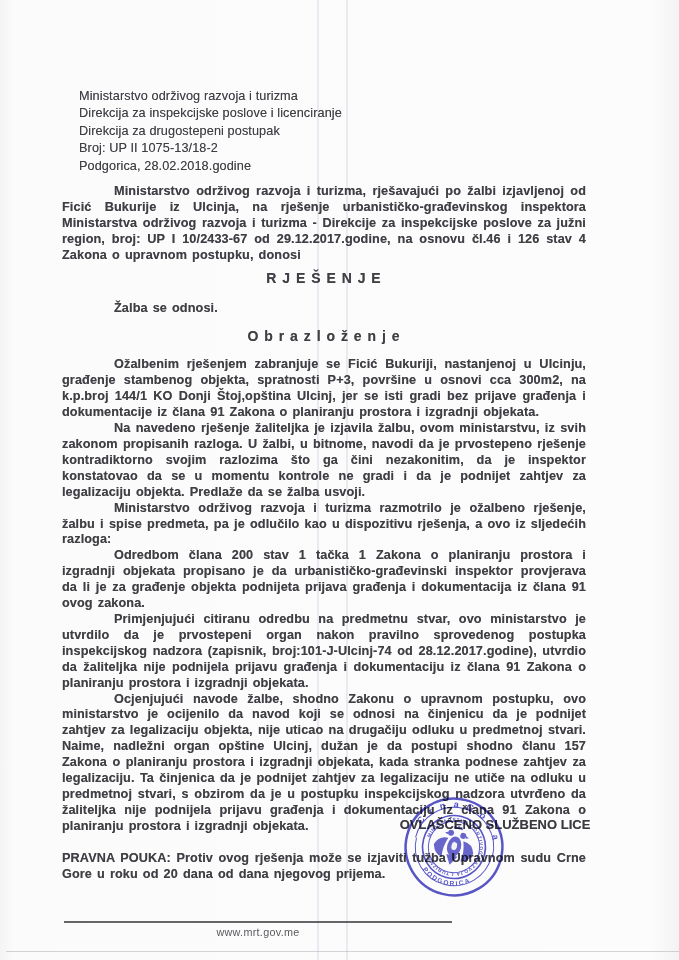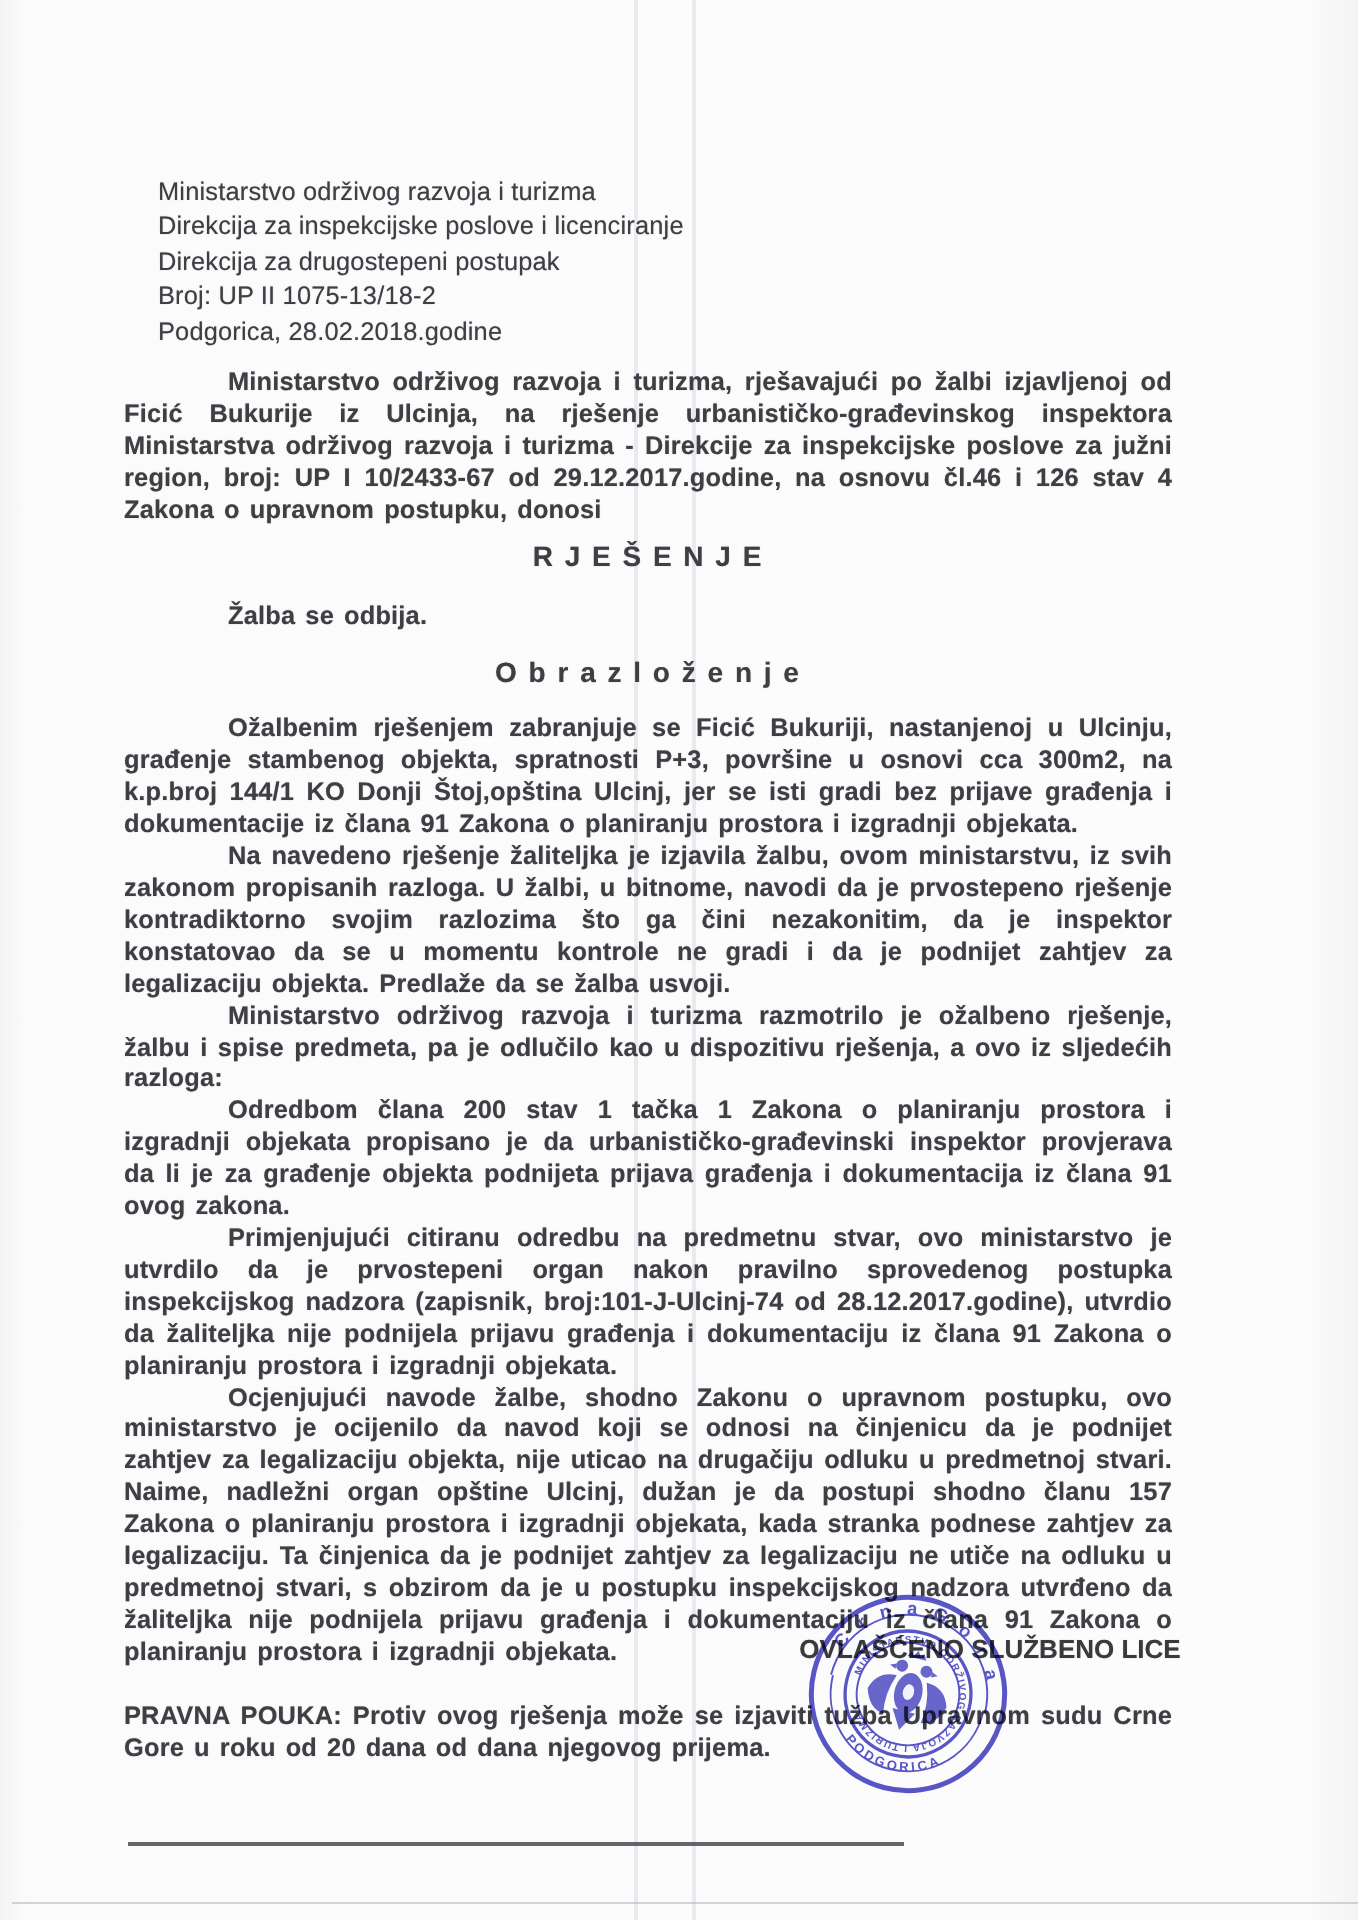--- a/index.html
+++ b/index.html
@@ -67,21 +67,21 @@
       <div>Direkcija za drugostepeni postupak</div>
       <div>Broj: UP II 1075-13/18-2</div>
       <div>Podgorica, 28.02.2018.godine</div>
     </div>
 
     <div class="body-text">
       <p class="indent intro">Ministarstvo održivog razvoja i turizma, rješavajući po žalbi izjavljenoj od Ficić Bukurije iz Ulcinja, na rješenje urbanističko-građevinskog inspektora Ministarstva održivog razvoja i turizma - Direkcije za inspekcijske poslove za južni region, broj: UP I 10/2433-67 od 29.12.2017.godine, na osnovu čl.46 i 126 stav 4 Zakona o upravnom postupku, donosi</p>
 
       <div class="doc-title">R J E Š E N J E</div>
 
-      <p class="indent disposition">Žalba se odbija.</p>
+      <p class="indent disposition">Žalba se odnosi.</p>
 
       <div class="doc-title expl-title">O b r a z l o ž e n j e</div>
 
       <p class="indent">Ožalbenim rješenjem zabranjuje se Ficić Bukuriji, nastanjenoj u Ulcinju, građenje stambenog objekta, spratnosti P+3, površine u osnovi cca 300m2, na k.p.broj 144/1 KO Donji Štoj,opština Ulcinj, jer se isti gradi bez prijave građenja i dokumentacije iz člana 91 Zakona o planiranju prostora i izgradnji objekata.</p>
       <p class="indent">Na navedeno rješenje žaliteljka je izjavila žalbu, ovom ministarstvu, iz svih zakonom propisanih razloga. U žalbi, u bitnome, navodi da je prvostepeno rješenje kontradiktorno svojim razlozima što ga čini nezakonitim, da je inspektor konstatovao da se u momentu kontrole ne gradi i da je podnijet zahtjev za legalizaciju objekta. Predlaže da se žalba usvoji.</p>
       <p class="indent">Ministarstvo održivog razvoja i turizma razmotrilo je ožalbeno rješenje, žalbu i spise predmeta, pa je odlučilo kao u dispozitivu rješenja, a ovo iz sljedećih razloga:</p>
       <p class="indent">Odredbom člana 200 stav 1 tačka 1 Zakona o planiranju prostora i izgradnji objekata propisano je da urbanističko-građevinski inspektor provjerava da li je za građenje objekta podnijeta prijava građenja i dokumentacija iz člana 91 ovog zakona.</p>
       <p class="indent">Primjenjujući citiranu odredbu na predmetnu stvar, ovo ministarstvo je utvrdilo da je prvostepeni organ nakon pravilno sprovedenog postupka inspekcijskog nadzora (zapisnik, broj:101-J-Ulcinj-74 od 28.12.2017.godine), utvrdio da žaliteljka nije podnijela prijavu građenja i dokumentaciju iz člana 91 Zakona o planiranju prostora i izgradnji objekata.</p>
       <p class="indent">Ocjenjujući navode žalbe, shodno Zakonu o upravnom postupku, ovo ministarstvo je ocijenilo da navod koji se odnosi na činjenicu da je podnijet zahtjev za legalizaciju objekta, nije uticao na drugačiju odluku u predmetnoj stvari. Naime, nadležni organ opštine Ulcinj, dužan je da postupi shodno članu 157 Zakona o planiranju prostora i izgradnji objekata, kada stranka podnese zahtjev za legalizaciju. Ta činjenica da je podnijet zahtjev za legalizaciju ne utiče na odluku u predmetnoj stvari, s obzirom da je u postupku inspekcijskog nadzora utvrđeno da žaliteljka nije podnijela prijavu građenja i dokumentaciju iz člana 91 Zakona o planiranju prostora i izgradnji objekata.</p>
 
@@ -128,15 +128,16 @@
         <path d="M54,69 L66,69 L60,79 z"></path>
 
         <ellipse cx="60" cy="59" rx="3.4" ry="4.6" fill="#f3f3fb"></ellipse>
         <ellipse cx="60" cy="59" rx="3.4" ry="4.6" fill="none" stroke="#423fc0" stroke-width="1"></ellipse>
       </g>
     </g>
   </svg>
 
   <div class="footer">
     <div class="rule"></div>
+    <div class="url">www.mrt.gov.me</div>
   </div>
 
 </div>
 
 </body></html>

